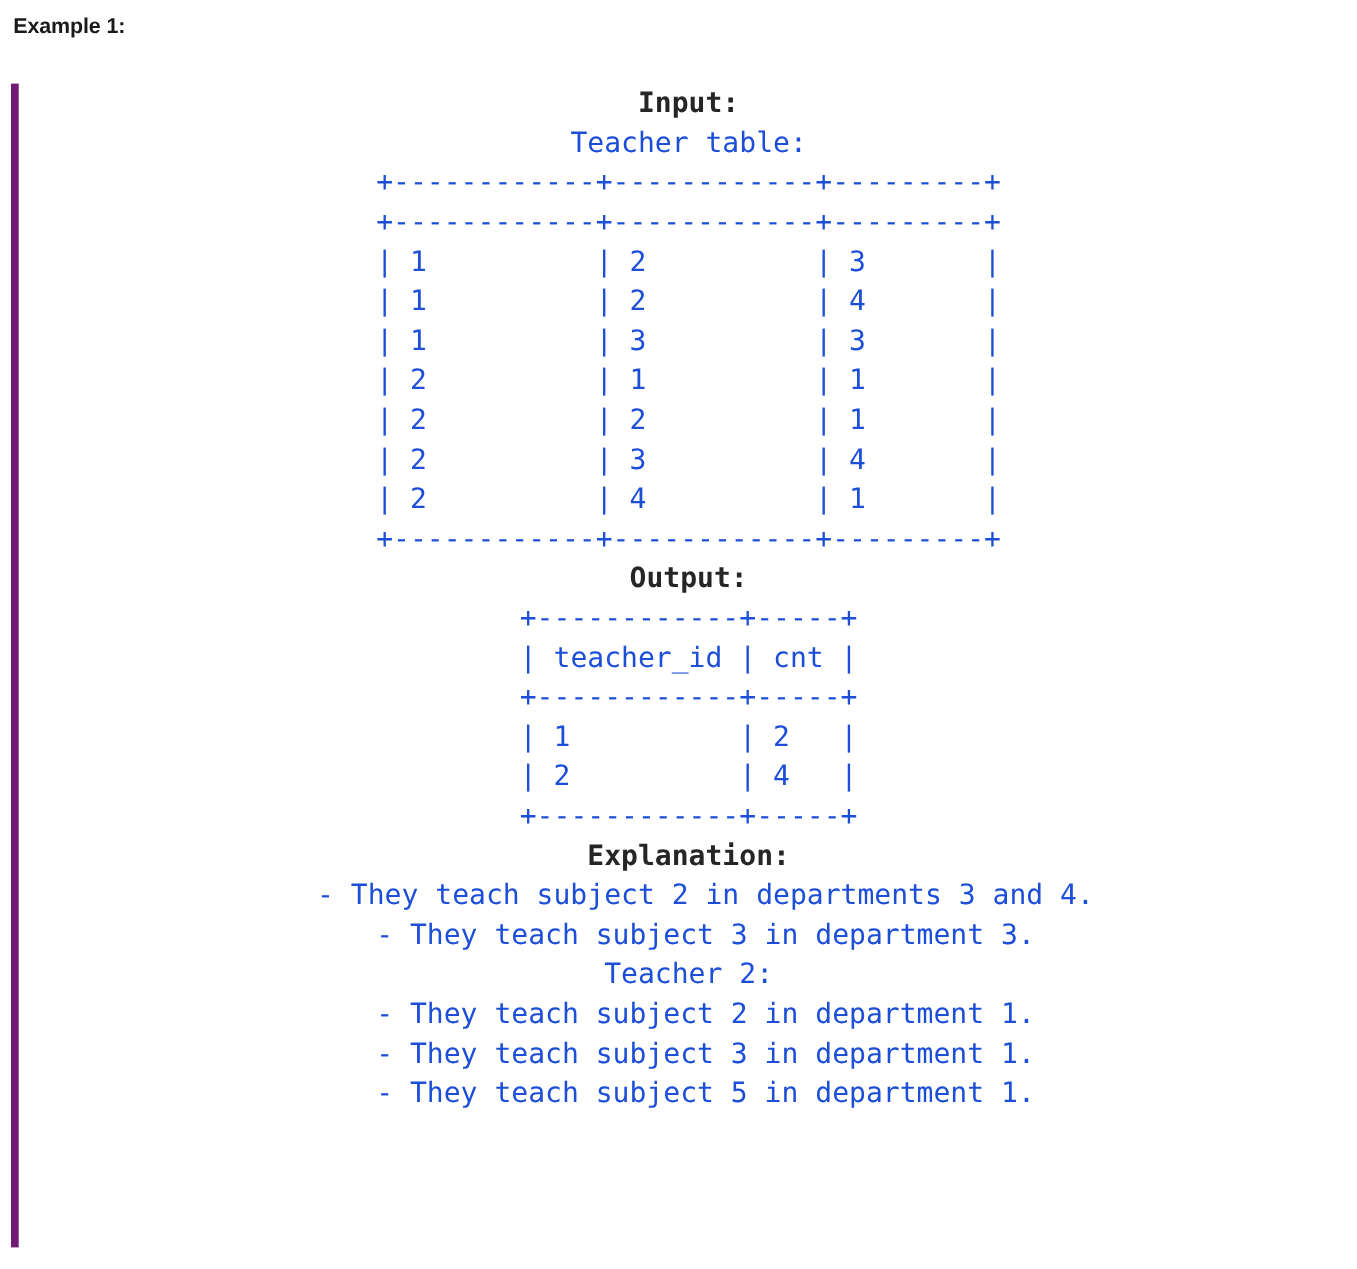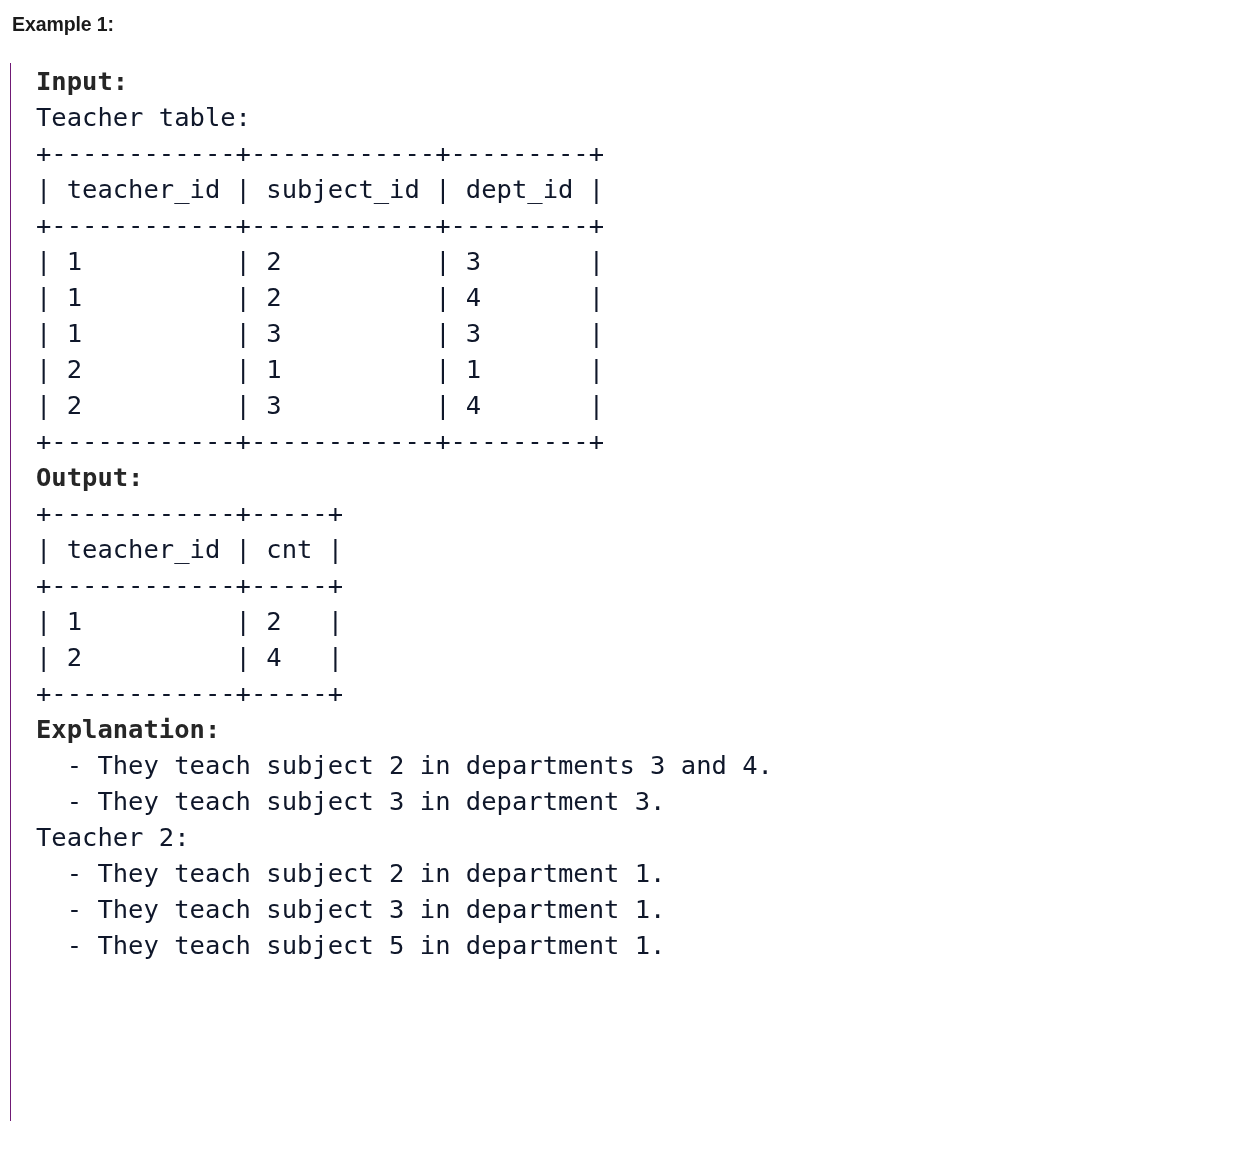--- a/index.html
+++ b/index.html
@@ -34,40 +34,41 @@
     color: #1a1a1a;
     letter-spacing: -0.1px;
     line-height: 26px;
     white-space: pre;
   }
 
   
   .example-block {
     position: absolute;
     left: 10px;
-    top: 63px;
+    top: 76px;
     width: 1200px;
     height: 1058px;
-    border-left: 1px solid #701a75;
+    border-left: 7px solid #701a75;
     box-sizing: border-box;
+    text-align: center;
   }
 
   .block-inner {
     position: absolute;
     left: 25px;
     top: 0;
     right: 0;
   }
 
   
   .code-line {
     font-family: "DejaVu Sans Mono", "Liberation Mono", monospace;
     font-size: 25.5px;
     line-height: 36px;
-    color: #0f172a;
+    color: #1d4ed8;
     white-space: pre;
     letter-spacing: 0px;
     height: 36px;
   }
   .code-line.heading {
     color: #262626;
     font-weight: 700;
   }
 </style>
 </head>
@@ -76,27 +77,28 @@
 <div class="page">
 
   <div class="example-heading">Example 1:</div>
 
   <div class="example-block">
     <div class="block-inner">
 
       <div class="code-line heading">Input:</div>
       <div class="code-line">Teacher table:</div>
       <div class="code-line">+------------+------------+---------+</div>
-      <div class="code-line">| teacher_id | subject_id | dept_id |</div>
       <div class="code-line">+------------+------------+---------+</div>
       <div class="code-line">| 1          | 2          | 3       |</div>
       <div class="code-line">| 1          | 2          | 4       |</div>
       <div class="code-line">| 1          | 3          | 3       |</div>
       <div class="code-line">| 2          | 1          | 1       |</div>
+      <div class="code-line">| 2          | 2          | 1       |</div>
       <div class="code-line">| 2          | 3          | 4       |</div>
+      <div class="code-line">| 2          | 4          | 1       |</div>
       <div class="code-line">+------------+------------+---------+</div>
 
       <div class="code-line heading">Output:</div>
       <div class="code-line">+------------+-----+</div>
       <div class="code-line">| teacher_id | cnt |</div>
       <div class="code-line">+------------+-----+</div>
       <div class="code-line">| 1          | 2   |</div>
       <div class="code-line">| 2          | 4   |</div>
       <div class="code-line">+------------+-----+</div>
 

